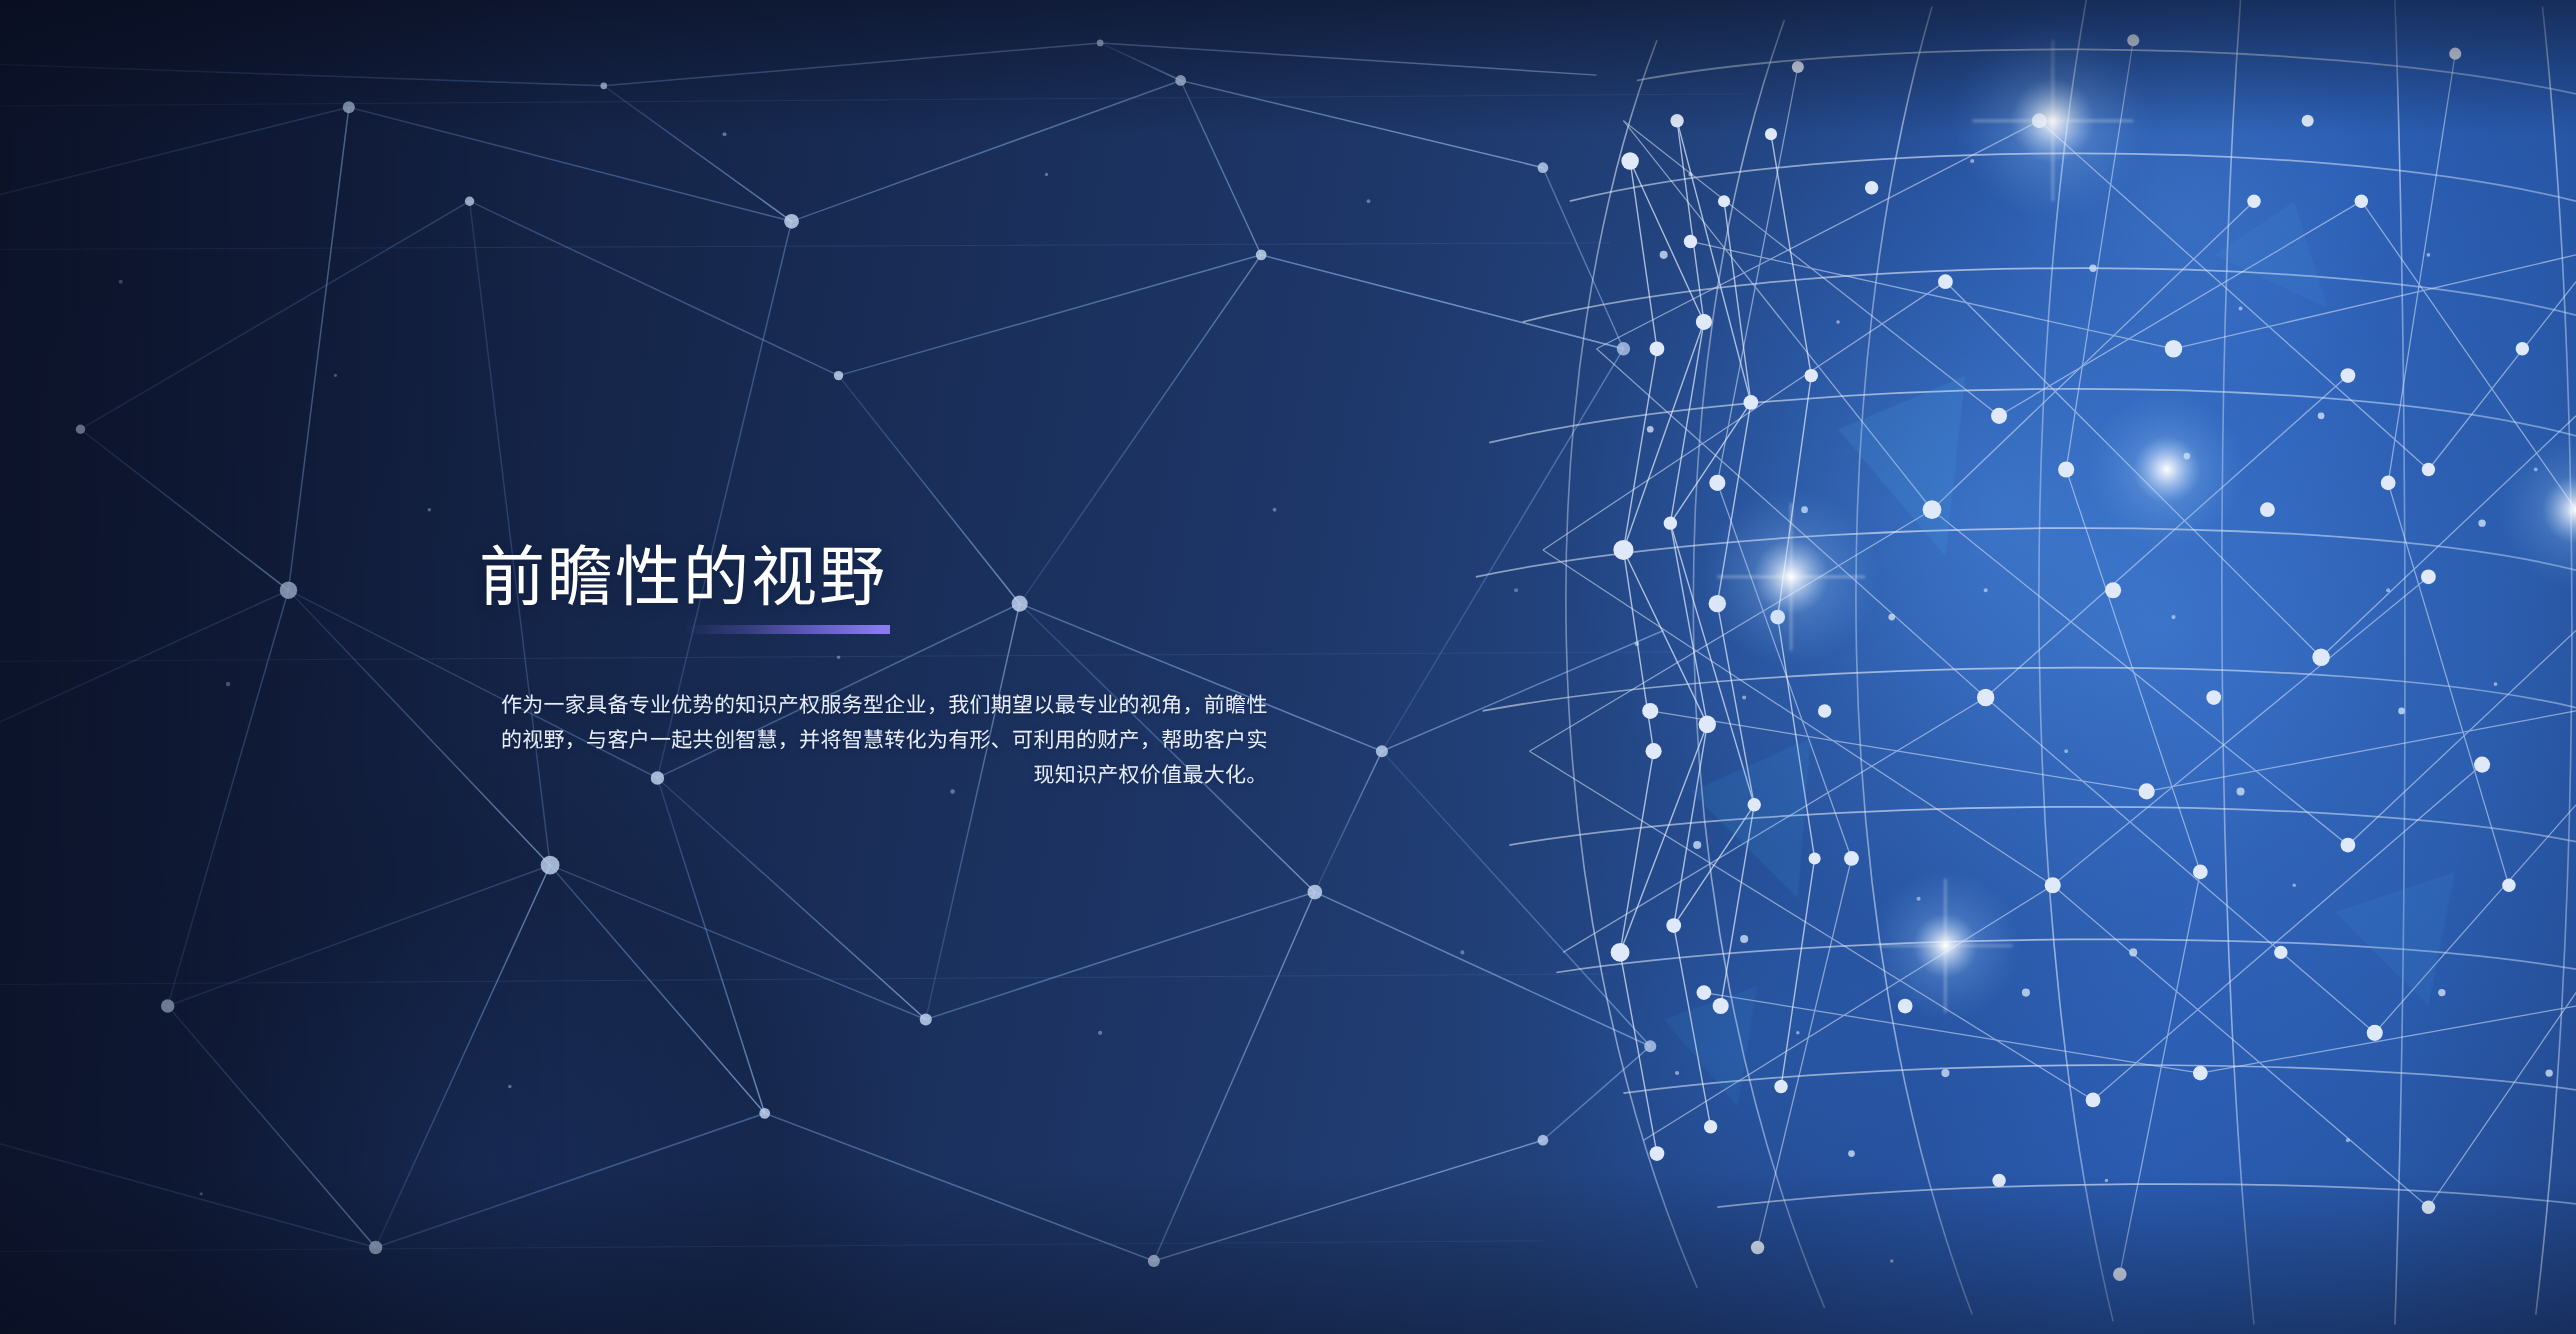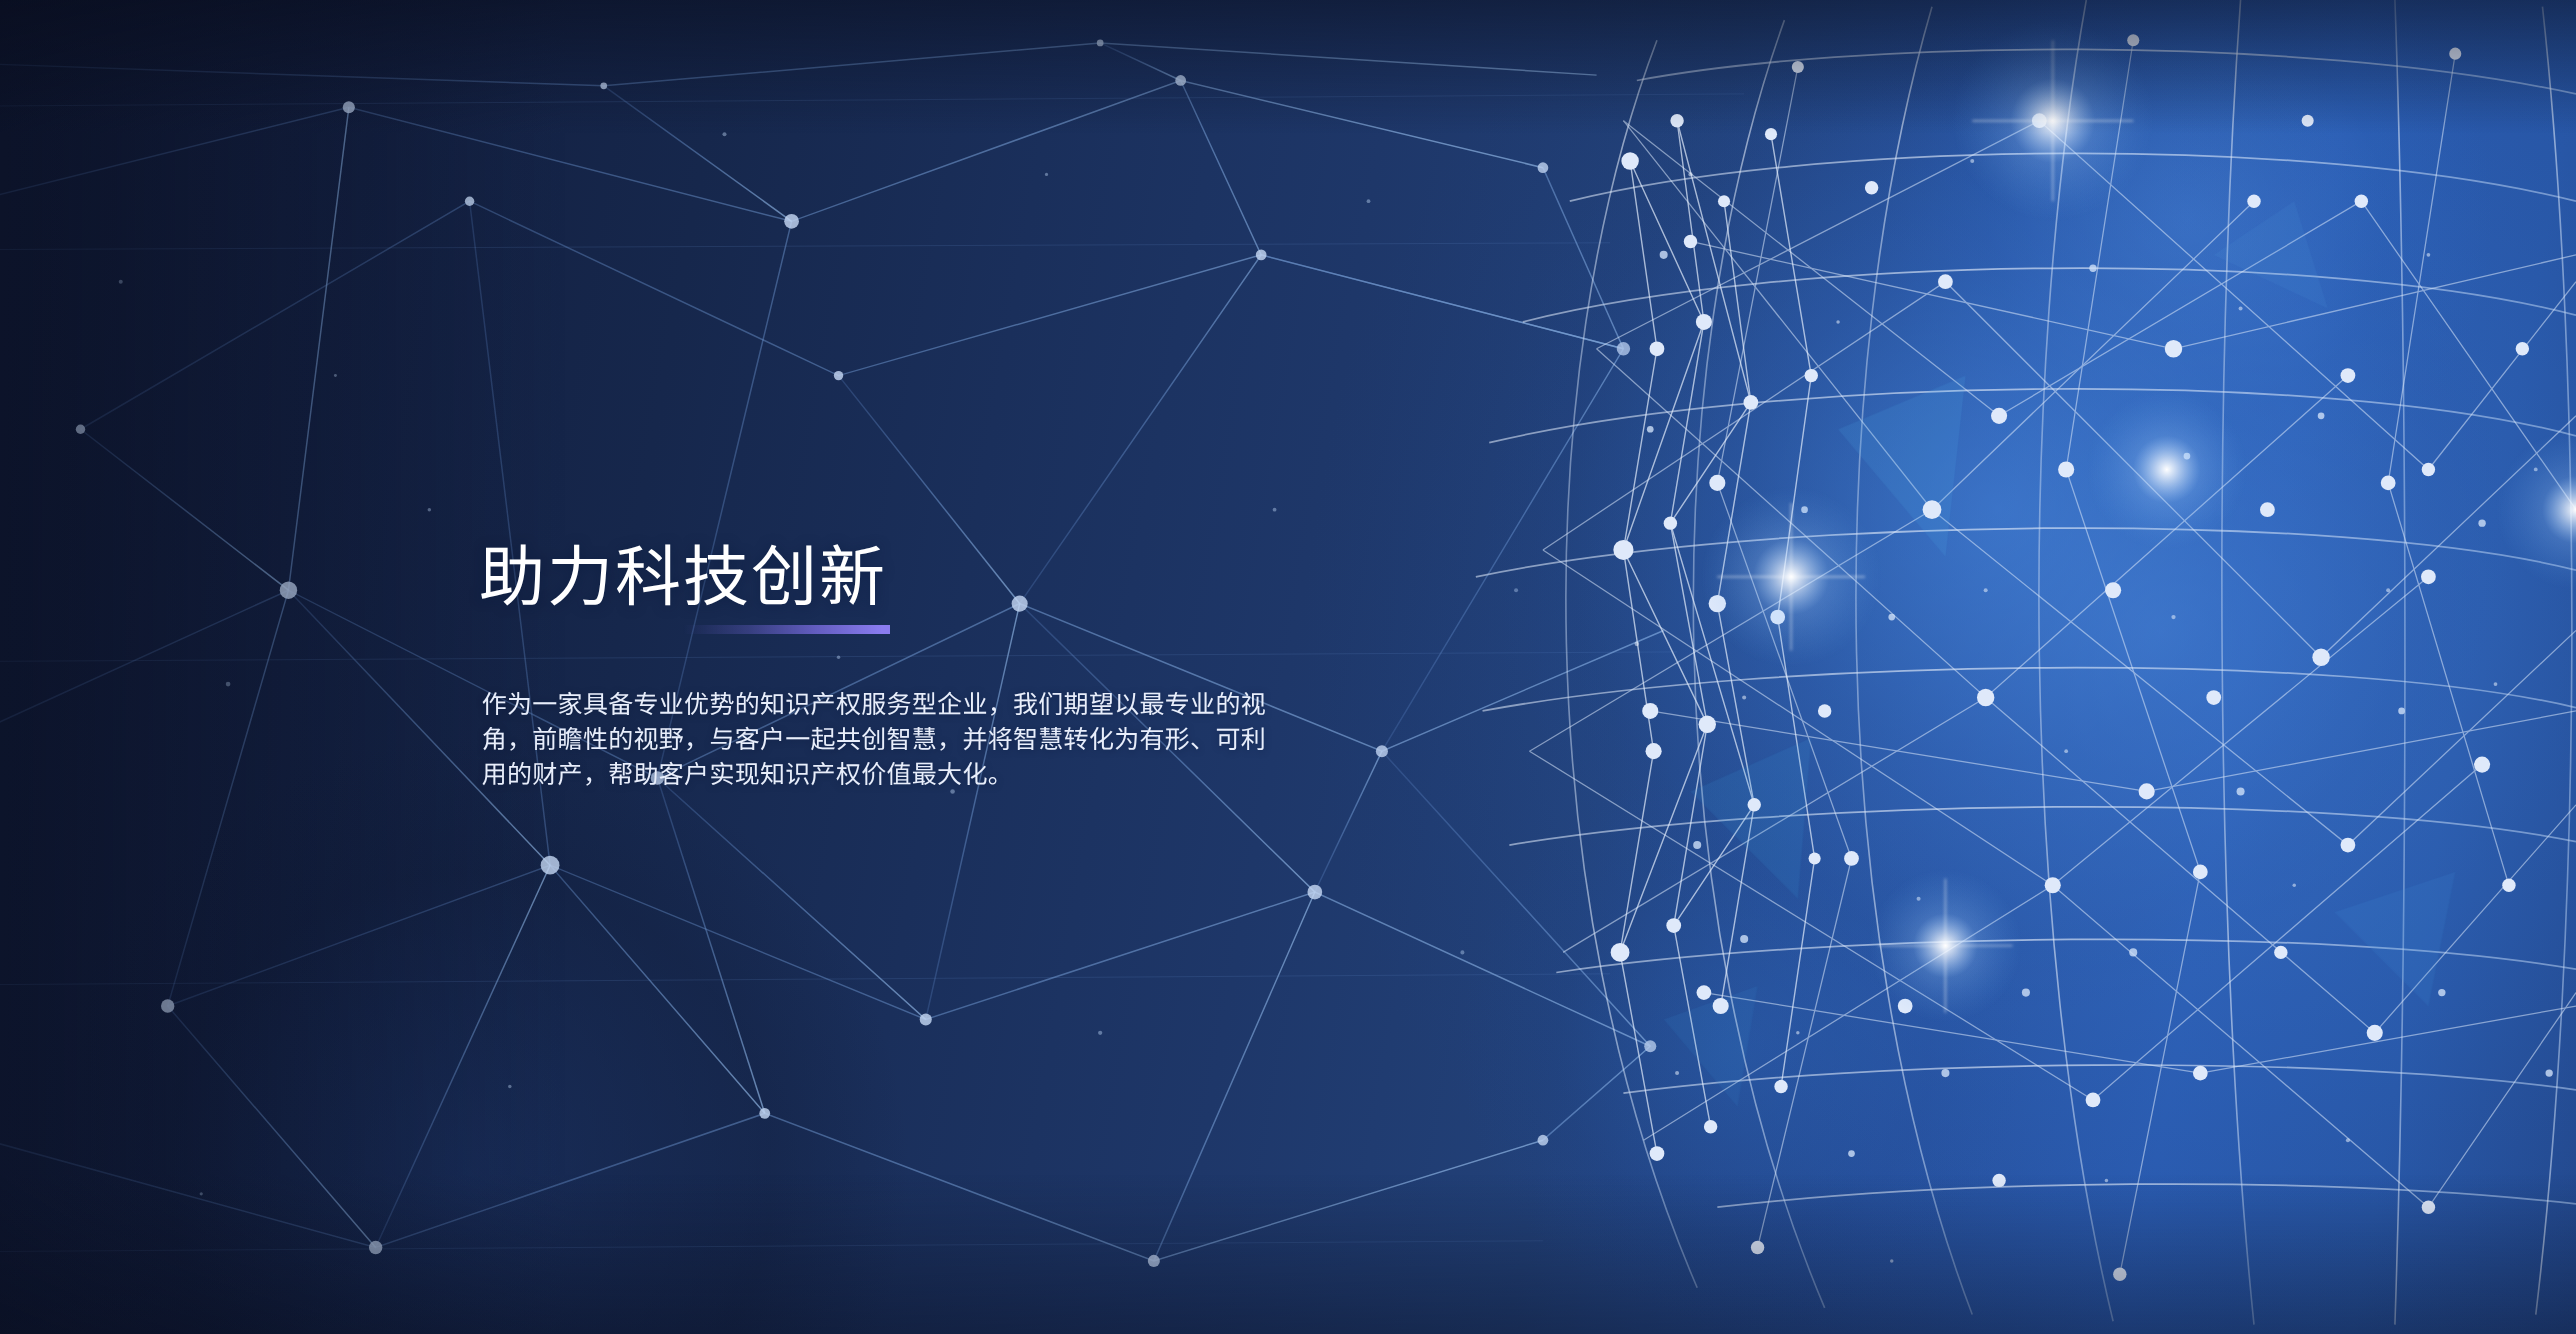--- a/index.html
+++ b/index.html
@@ -105,26 +105,27 @@
         rgba(126,110,232,0.30) 32%,
         rgba(128,112,233,0.72) 64%,
         #8a7cf0 96%,
         #8a7cf0 100%);
   }
 
   .paragraph {
     margin: 72px 0 0 2.7px;
     width: 786px;
     font-family: "Liberation Sans", "DejaVu Sans", sans-serif;
-    font-size: 25px;
+    font-size: 21px;
     line-height: 35px;
     font-weight: 400;
     letter-spacing: 0.3px;
     color: #e8eefb;
     text-shadow: 0 0.7px 6.7px rgba(10,25,60,0.5);
+    text-align: right;
   }
 </style>
 </head>
 <body>
 
 <div class="banner">
 
   <div class="bg-base"></div>
   <div class="bg-base2"></div>
   <div class="bg-glow"></div>
@@ -442,21 +443,21 @@
       </g>
     </g>
   </svg>
 
   <div class="bg-vignette"></div>
 
   <div class="content">
 
     <h1 class="headline">
       <span class="headline-group">
-        <span class="headline-text">助力科技创新</span>
+        <span class="headline-text">前瞻性的视野</span>
         <span class="accent-bar"></span>
       </span>
     </h1>
 
     <p class="paragraph">作为一家具备专业优势的知识产权服务型企业，我们期望以最专业的视角，前瞻性的视野，与客户一起共创智慧，并将智慧转化为有形、可利用的财产，帮助客户实现知识产权价值最大化。</p>
   </div>
 
 </div>
 
 

